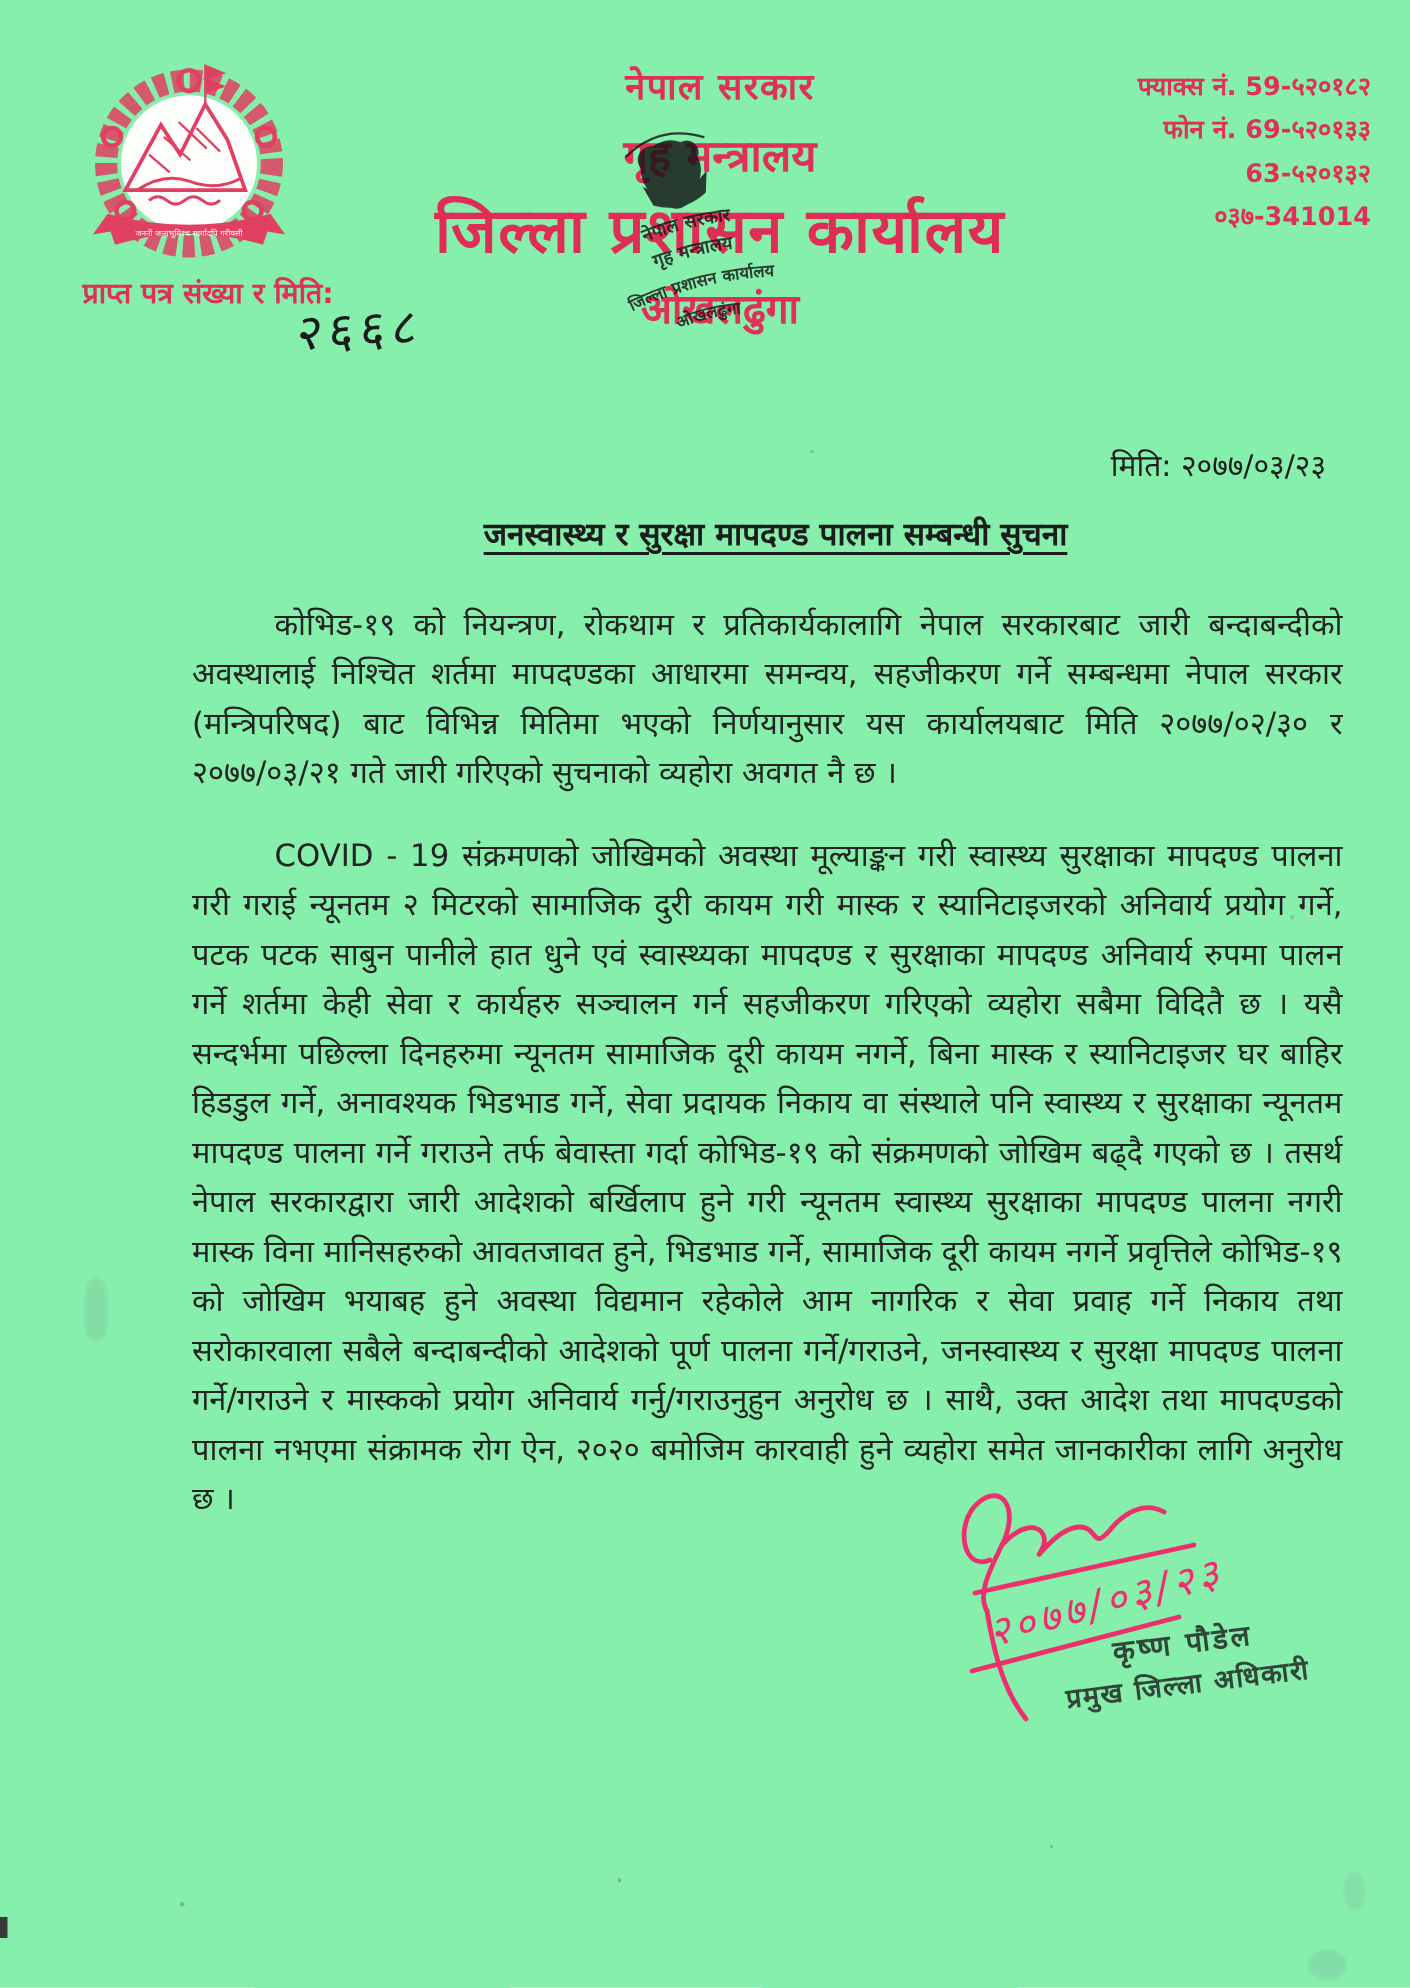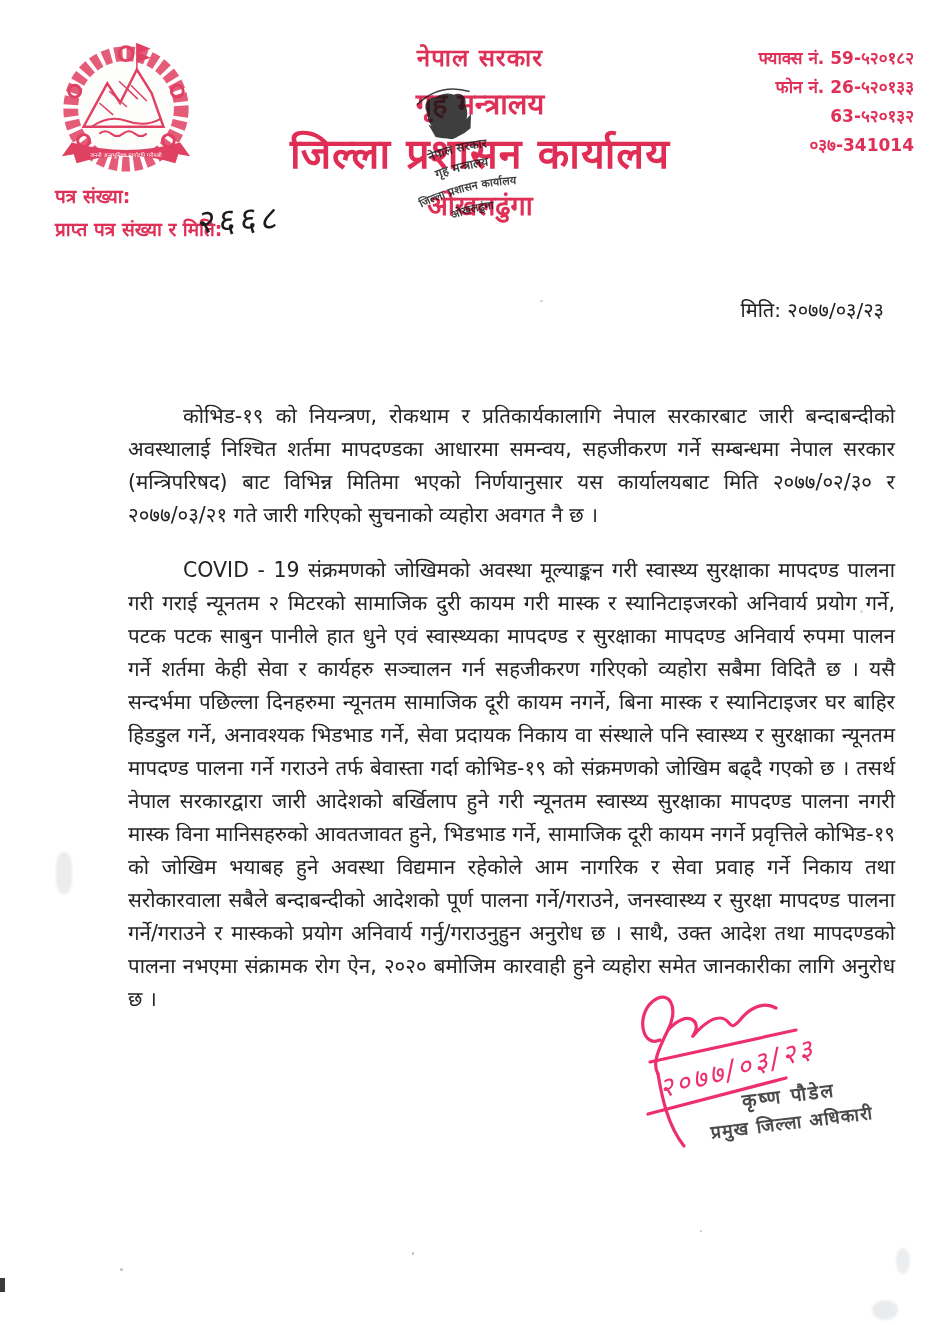--- a/index.html
+++ b/index.html
@@ -1,19 +1,19 @@
 <!DOCTYPE html>
 <html><head>
 <meta charset="utf-8">
 <style>
   html,body{margin:0;padding:0;}
   body{background:#e8e8e6;font-family:"DejaVu Sans","Liberation Sans",sans-serif;}
   .page{
     position:relative;width:940px;height:1325px;margin:0 auto;
-    background:#ffffff;overflow:hidden;color:#242424;
+    background:#86efac;overflow:hidden;color:#242424;
   }
   
   .emblem{position:absolute;left:52px;top:32px;width:148px;height:148px;}
   .head-center{position:absolute;left:180px;top:40px;width:600px;text-align:center;}
   .gov{font-size:24px;font-weight:bold;color:#df3158;letter-spacing:1px;}
   .ministry{font-size:29px;font-weight:bold;color:#df3158;margin-top:10px;}
   .office{font-size:41px;font-weight:bold;color:#e02d56;margin-top:2px;letter-spacing:1px;}
   .district{font-size:27px;font-weight:bold;color:#df3158;margin-top:6px;}
   .contact{position:absolute;right:26px;top:44px;text-align:right;color:#df3158;
     font-weight:bold;font-size:17px;line-height:29px;}
@@ -104,33 +104,35 @@
     <text font-size="11" fill="#161616" font-weight="bold">
       <textPath href="#arc3" startOffset="50%" text-anchor="middle">जिल्ला प्रशासन कार्यालय</textPath>
     </text>
     <text font-size="11" fill="#161616" font-weight="bold">
       <textPath href="#arc4" startOffset="50%" text-anchor="middle">ओखलढुंगा</textPath>
     </text>
   </svg>
 
   <div class="contact">
     <div>फ्याक्स नं. 59-५२०१८२</div>
-    <div>फोन नं. 26-५२०१३३</div>
+    <div>फोन नं. 69-५२०१३३</div>
     <div>63-५२०१३२</div>
     <div>०३७-341014</div>
   </div>
 
   <div class="refblock">
-    <div>पत्र संख्या:</div>
     <div>प्राप्त पत्र संख्या र मिति:</div>
   </div>
   <div class="hand-number">२६६८</div>
 
   <div class="dateline">मिति: २०७७/०३/२३</div>
 
+  <div class="subject">
+    <span>जनस्वास्थ्य र सुरक्षा मापदण्ड पालना सम्बन्धी सुचना</span>
+  </div>
 
   <div class="bodytext">
     <p>कोभिड-१९ को नियन्त्रण, रोकथाम र प्रतिकार्यकालागि नेपाल सरकारबाट जारी बन्दाबन्दीको अवस्थालाई निश्चित शर्तमा मापदण्डका आधारमा समन्वय, सहजीकरण गर्ने सम्बन्धमा नेपाल सरकार (मन्त्रिपरिषद) बाट विभिन्न मितिमा भएको निर्णयानुसार यस कार्यालयबाट मिति २०७७/०२/३० र २०७७/०३/२१ गते जारी गरिएको सुचनाको व्यहोरा अवगत नै छ ।</p>
     <p>COVID - 19 संक्रमणको जोखिमको अवस्था मूल्याङ्कन गरी स्वास्थ्य सुरक्षाका मापदण्ड पालना गरी गराई न्यूनतम २ मिटरको सामाजिक दुरी कायम गरी मास्क र स्यानिटाइजरको अनिवार्य प्रयोग गर्ने, पटक पटक साबुन पानीले हात धुने एवं स्वास्थ्यका मापदण्ड र सुरक्षाका मापदण्ड अनिवार्य रुपमा पालन गर्ने शर्तमा केही सेवा र कार्यहरु सञ्चालन गर्न सहजीकरण गरिएको व्यहोरा सबैमा विदितै छ । यसै सन्दर्भमा पछिल्ला दिनहरुमा न्यूनतम सामाजिक दूरी कायम नगर्ने, बिना मास्क र स्यानिटाइजर घर बाहिर हिडडुल गर्ने, अनावश्यक भिडभाड गर्ने, सेवा प्रदायक निकाय वा संस्थाले पनि स्वास्थ्य र सुरक्षाका न्यूनतम मापदण्ड पालना गर्ने गराउने तर्फ बेवास्ता गर्दा कोभिड-१९ को संक्रमणको जोखिम बढ्दै गएको छ । तसर्थ नेपाल सरकारद्वारा जारी आदेशको बर्खिलाप हुने गरी न्यूनतम स्वास्थ्य सुरक्षाका मापदण्ड पालना नगरी मास्क विना मानिसहरुको आवतजावत हुने, भिडभाड गर्ने, सामाजिक दूरी कायम नगर्ने प्रवृत्तिले कोभिड-१९ को जोखिम भयाबह हुने अवस्था विद्यमान रहेकोले आम नागरिक र सेवा प्रवाह गर्ने निकाय तथा सरोकारवाला सबैले बन्दाबन्दीको आदेशको पूर्ण पालना गर्ने/गराउने, जनस्वास्थ्य र सुरक्षा मापदण्ड पालना गर्ने/गराउने र मास्कको प्रयोग अनिवार्य गर्नु/गराउनुहुन अनुरोध छ । साथै, उक्त आदेश तथा मापदण्डको पालना नभएमा संक्रामक रोग ऐन, २०२० बमोजिम कारवाही हुने व्यहोरा समेत जानकारीका लागि अनुरोध छ ।</p>
   </div>
 
   <svg class="sig-svg" viewBox="0 0 300 175">
     <g stroke="#ee2f6e" stroke-width="3.2" fill="none" stroke-linecap="round">
       <path d="M32 62 C14 70 8 38 24 24 C40 10 52 28 40 52 C30 72 24 86 30 96"></path>
       <path d="M40 52 C60 30 74 44 66 56 C60 66 76 40 92 40 C104 40 100 56 112 42 C120 32 134 22 148 30"></path>

